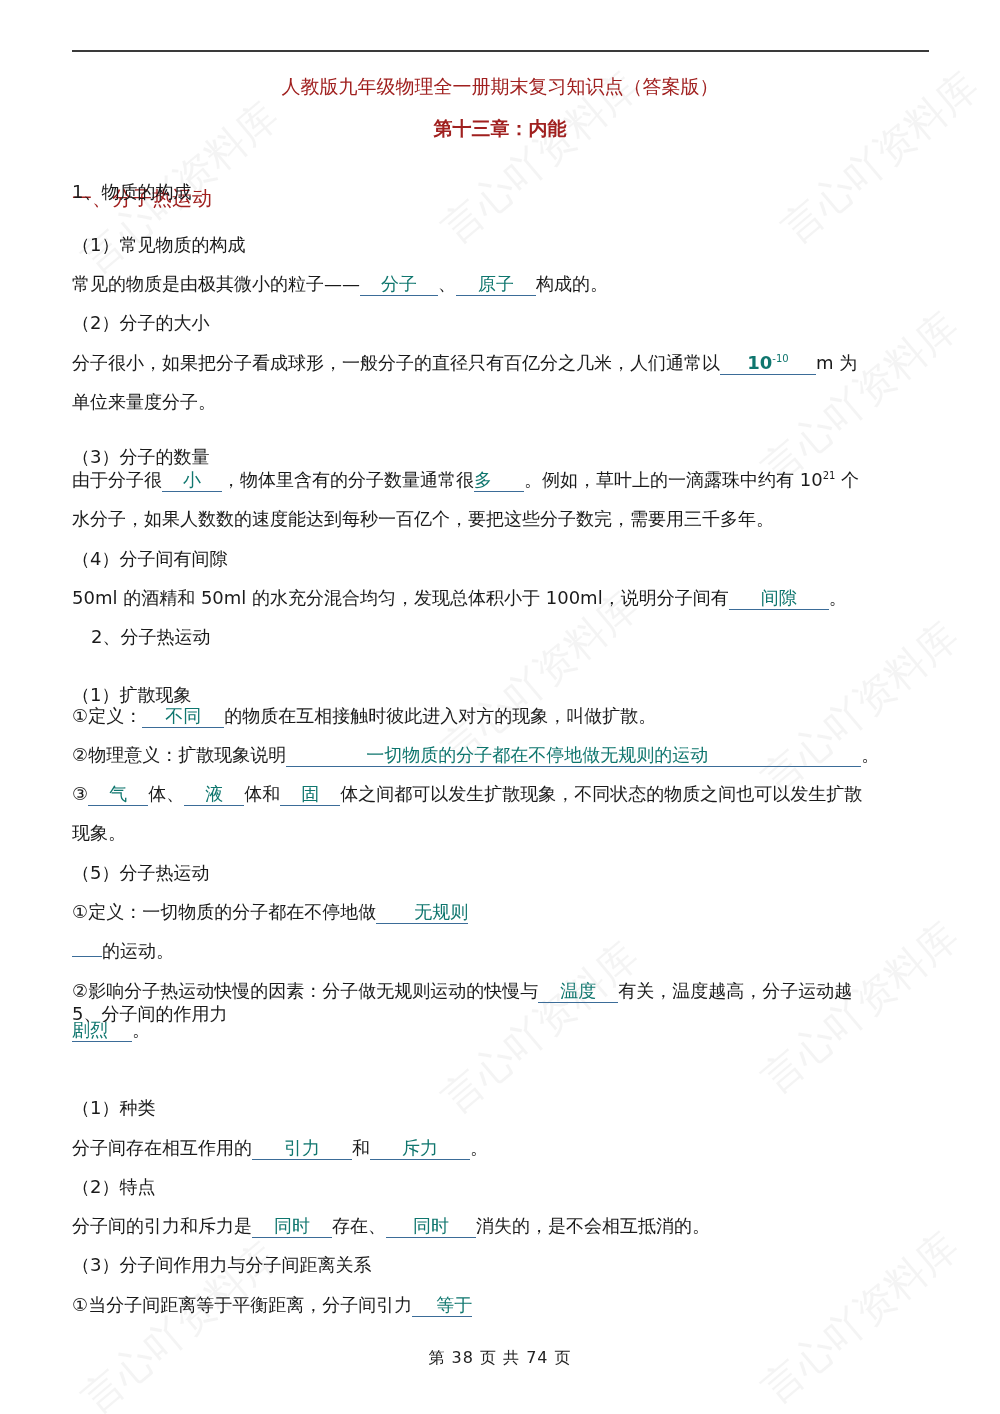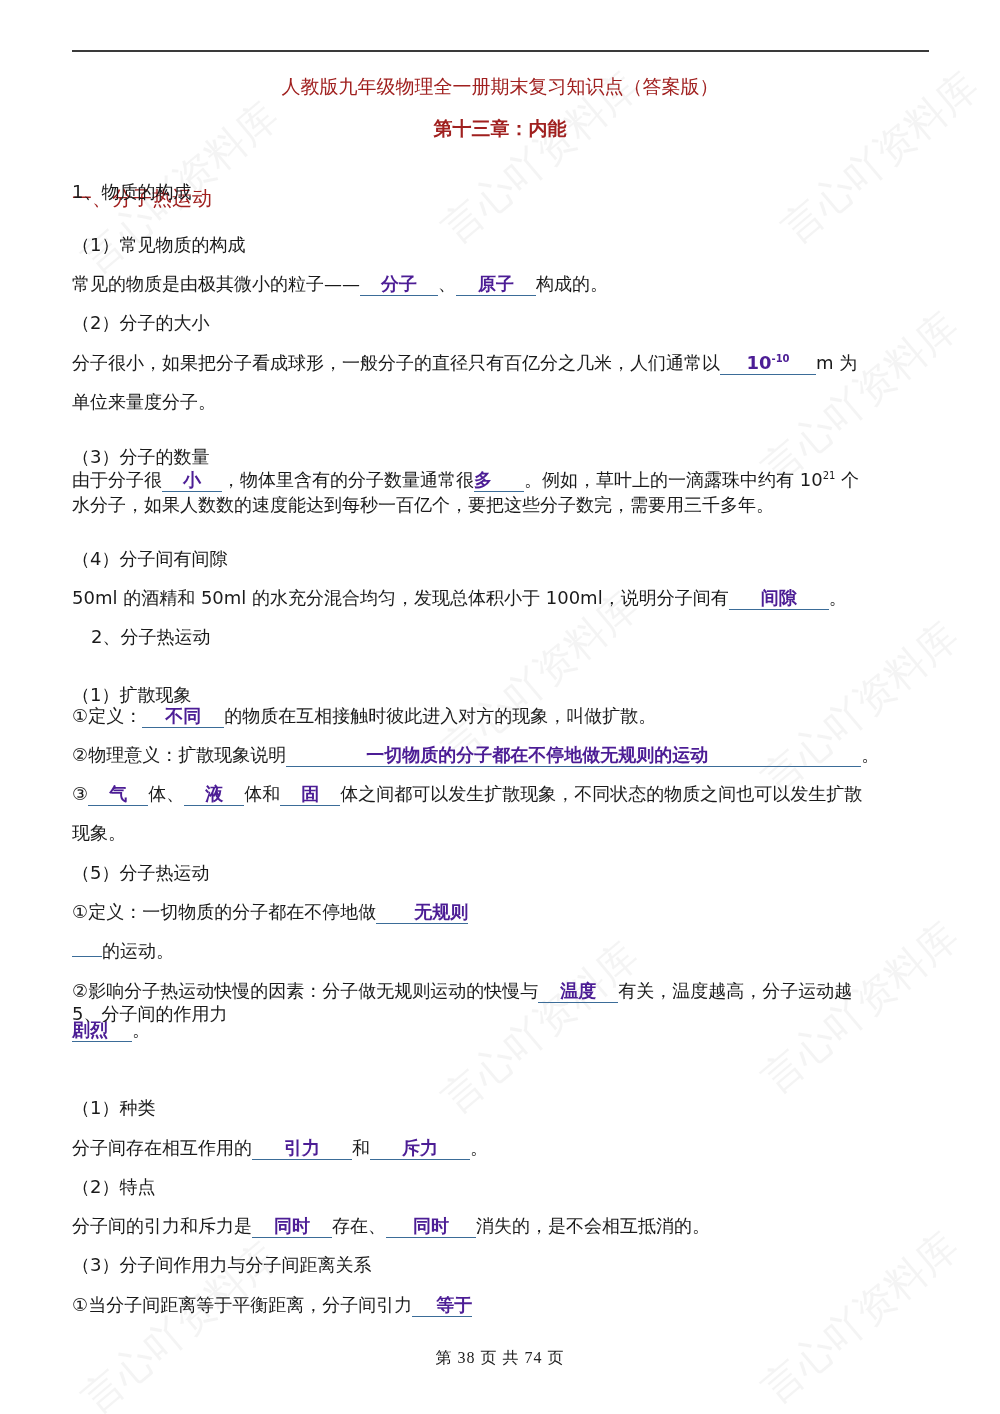--- a/index.html
+++ b/index.html
@@ -4,23 +4,23 @@
 <style>
   html, body { margin: 0; padding: 0; background: #ffffff; }
   body { width: 1000px; height: 1414px; position: relative; overflow: hidden;
          font-family: "DejaVu Sans", "Liberation Sans", sans-serif; color: #1a1a1a; }
   .top-rule { position: absolute; left: 72px; top: 50px; width: 857px; height: 2px; background: #3a3a3a; }
   .title { position: absolute; left: 0; width: 1000px; text-align: center; color: #a0201f; font-size: 19px; }
   .doc-title { top: 74px; }
   .chapter-title { top: 116px; font-weight: bold; }
   .line { position: absolute; left: 72px; font-size: 18px; white-space: nowrap; line-height: 24px; }
   .section-heading { color: #a0201f; font-size: 20px; margin-top: 32px; }
-  .blank { display: inline-block; border-bottom: 1.5px solid #3b6c98; color: #4c1d95; text-align: center; line-height: 22px; font-weight: bold; }
+  .blank { display: inline-block; border-bottom: 1.5px solid #3b6c98; color: #0f766e; text-align: center; line-height: 22px; }
   sup { font-size: 10px; vertical-align: super; line-height: 0; }
-  .footer { position: absolute; top: 1348px; left: 0; width: 1000px; text-align: center; font-size: 16px; color: #222; letter-spacing: 1px; font-family: Liberation Serif, serif; }
+  .footer { position: absolute; top: 1348px; left: 0; width: 1000px; text-align: center; font-size: 16px; color: #222; letter-spacing: 1px; }
   .watermark { position: absolute; color: rgba(150,150,150,0.10); font-size: 40px; transform: rotate(-40deg); white-space: nowrap; pointer-events: none; }
 </style>
 </head>
 <body>
 
 <div>
   <div class="watermark" style="left:60px;top:160px;">言心吖资料库</div>
   <div class="watermark" style="left:420px;top:130px;">言心吖资料库</div>
   <div class="watermark" style="left:760px;top:130px;">言心吖资料库</div>
   <div class="watermark" style="left:740px;top:370px;">言心吖资料库</div>
@@ -49,21 +49,21 @@
 <div class="line" style="top:351px;">
   <span>分子很小，如果把分子看成球形，一般分子的直径只有百亿分之几米，人们通常以</span><span class="blank" style="width:96px"><b>10</b><sup>-10</sup></span><span>m 为</span>
 </div>
 <div class="line" style="top:390px;">单位来量度分子。</div>
 
 <div class="line" style="top:429px;margin-top:16px;">（3）分子的数量</div>
 
 <div class="line" style="top:468px;">
   <span>由于分子很</span><span class="blank" style="width:60px">小</span><span>，物体里含有的分子数量通常很</span><span class="blank" style="width:50px;text-align:left">多</span><span>。例如，草叶上的一滴露珠中约有 10</span><sup>21</sup><span> 个</span>
 </div>
-<div class="line" style="top:493px;">水分子，如果人数数的速度能达到每秒一百亿个，要把这些分子数完，需要用三千多年。</div>
+<div class="line" style="top:507px;">水分子，如果人数数的速度能达到每秒一百亿个，要把这些分子数完，需要用三千多年。</div>
 
 <div class="line" style="top:547px;">（4）分子间有间隙</div>
 
 <div class="line" style="top:586px;">
   <span>50ml 的酒精和 50ml 的水充分混合均匀，发现总体积小于 100ml，说明分子间有</span><span class="blank" style="width:100px">间隙</span><span>。</span>
 </div>
 
 <div class="line" style="top:625px;margin-left:19px;">2、分子热运动</div>
 <div class="line" style="top:683px;">（1）扩散现象</div>
 

